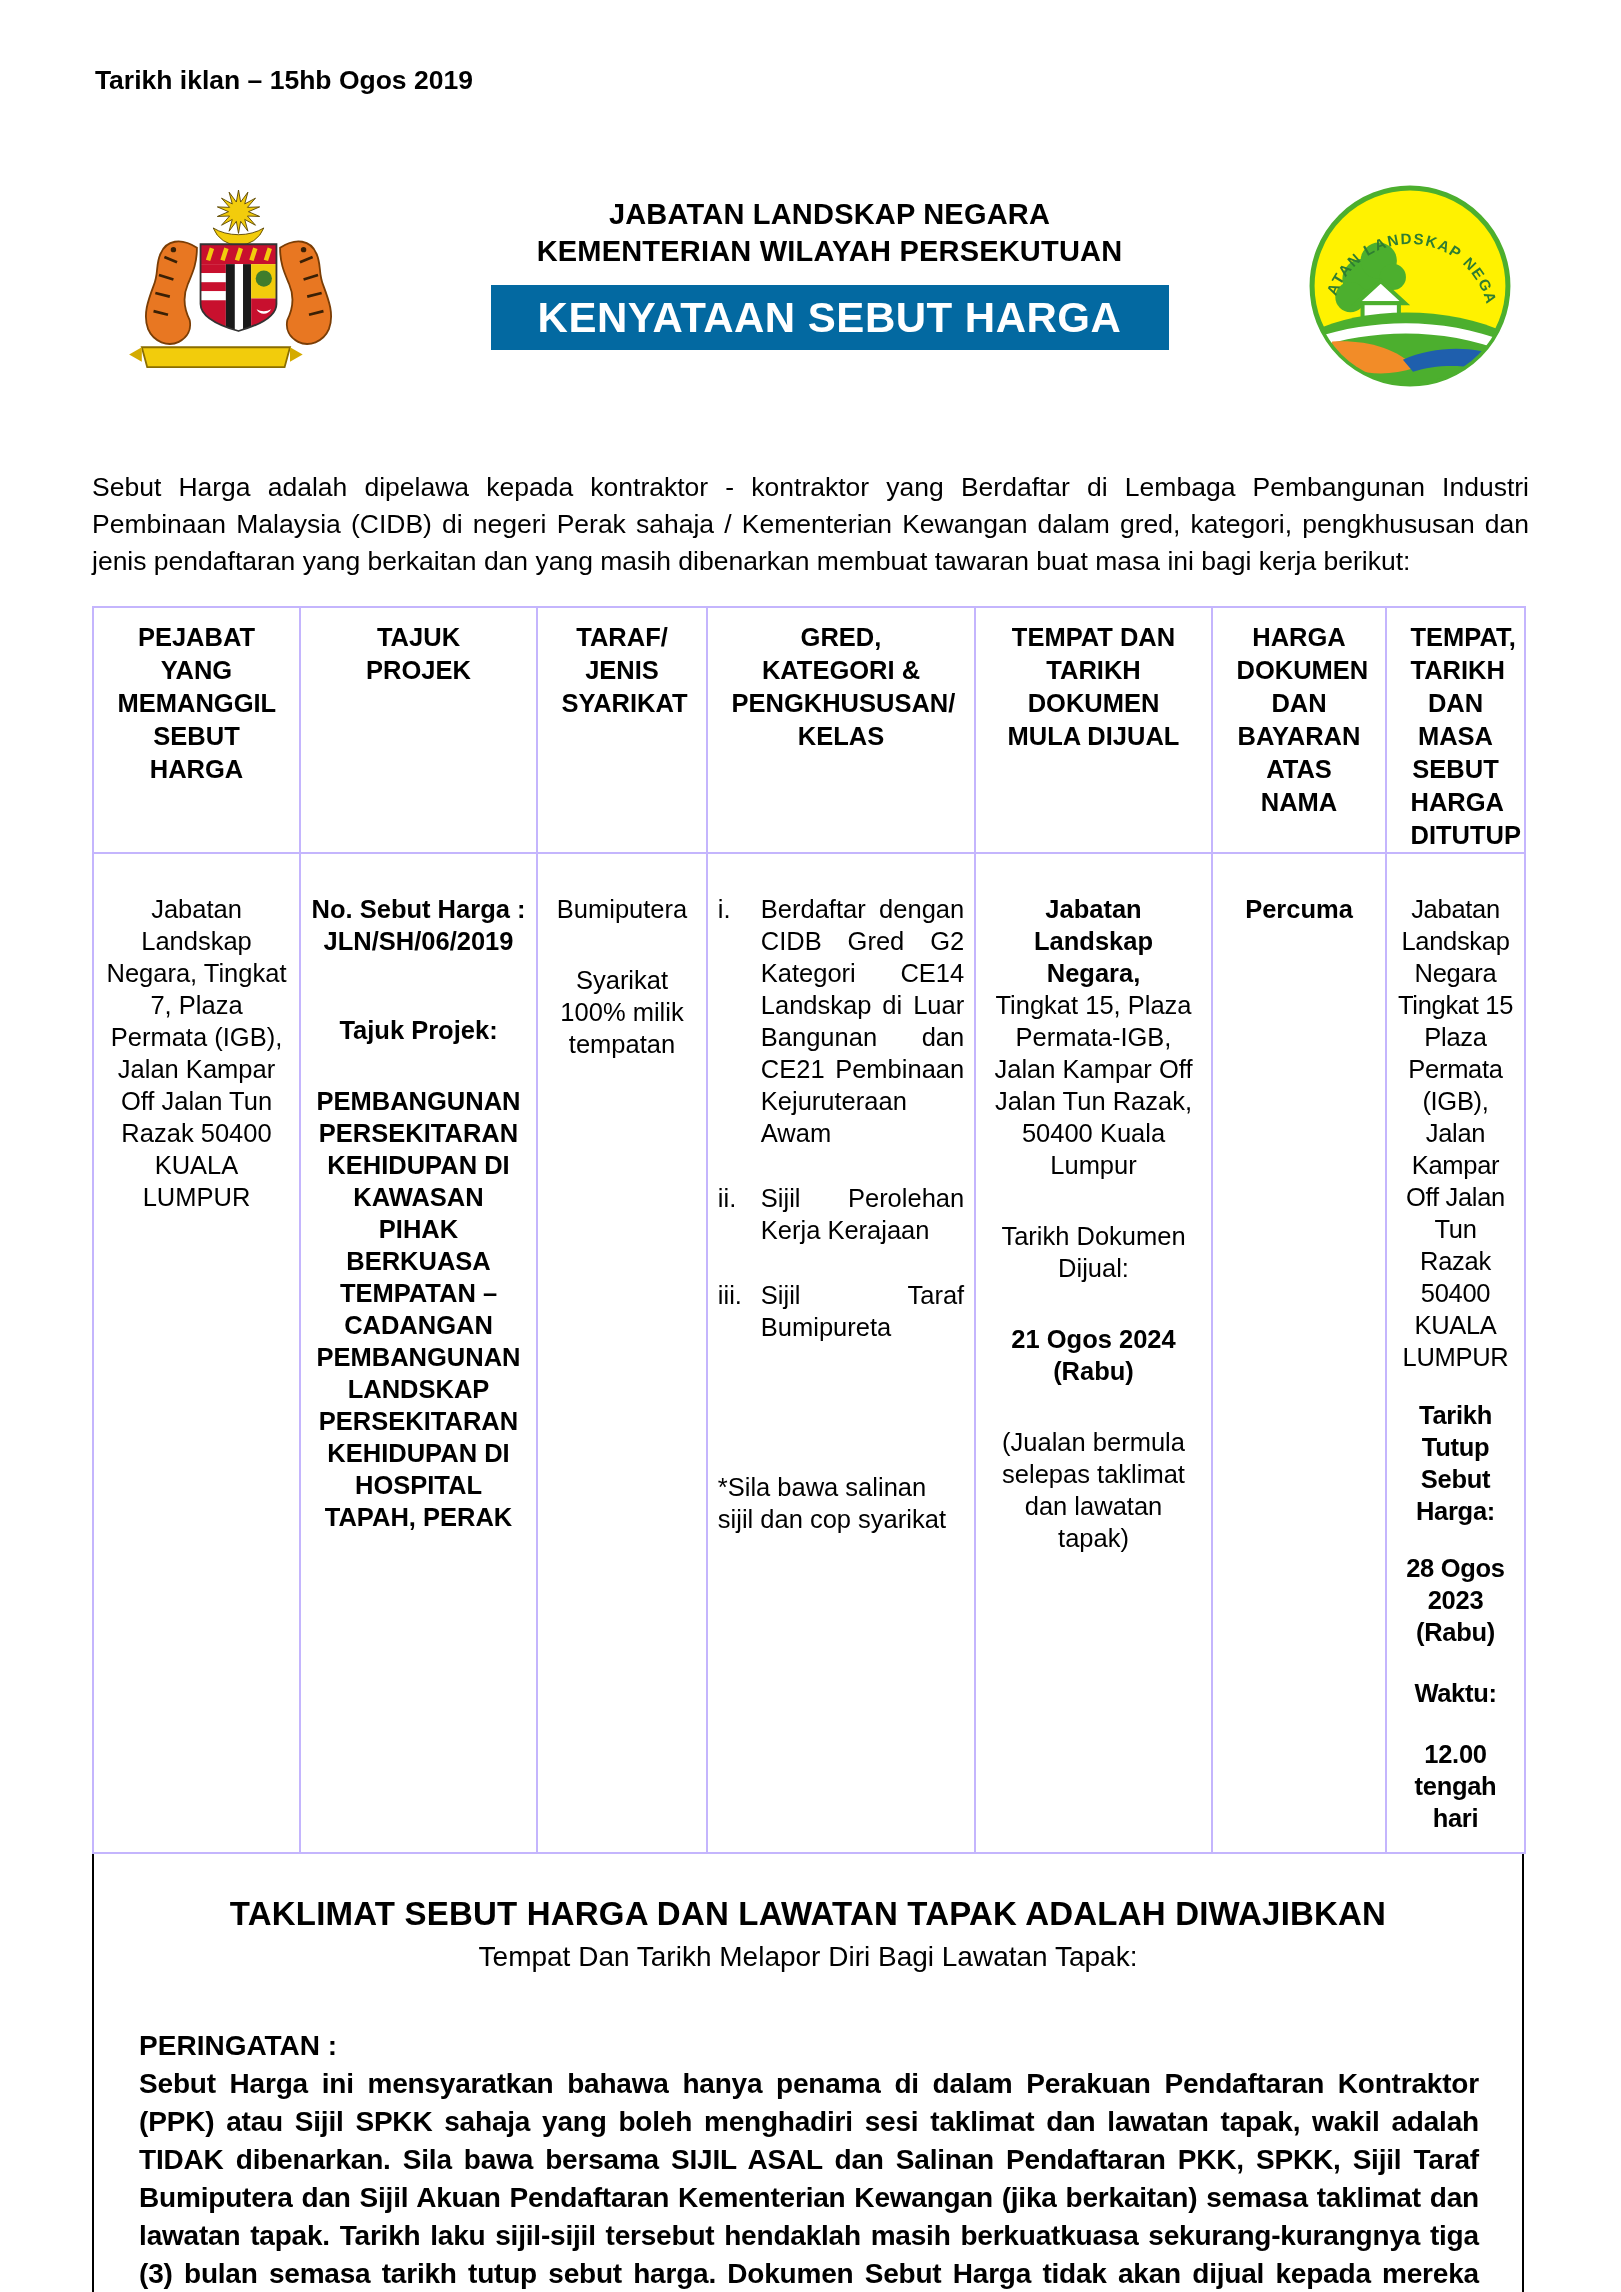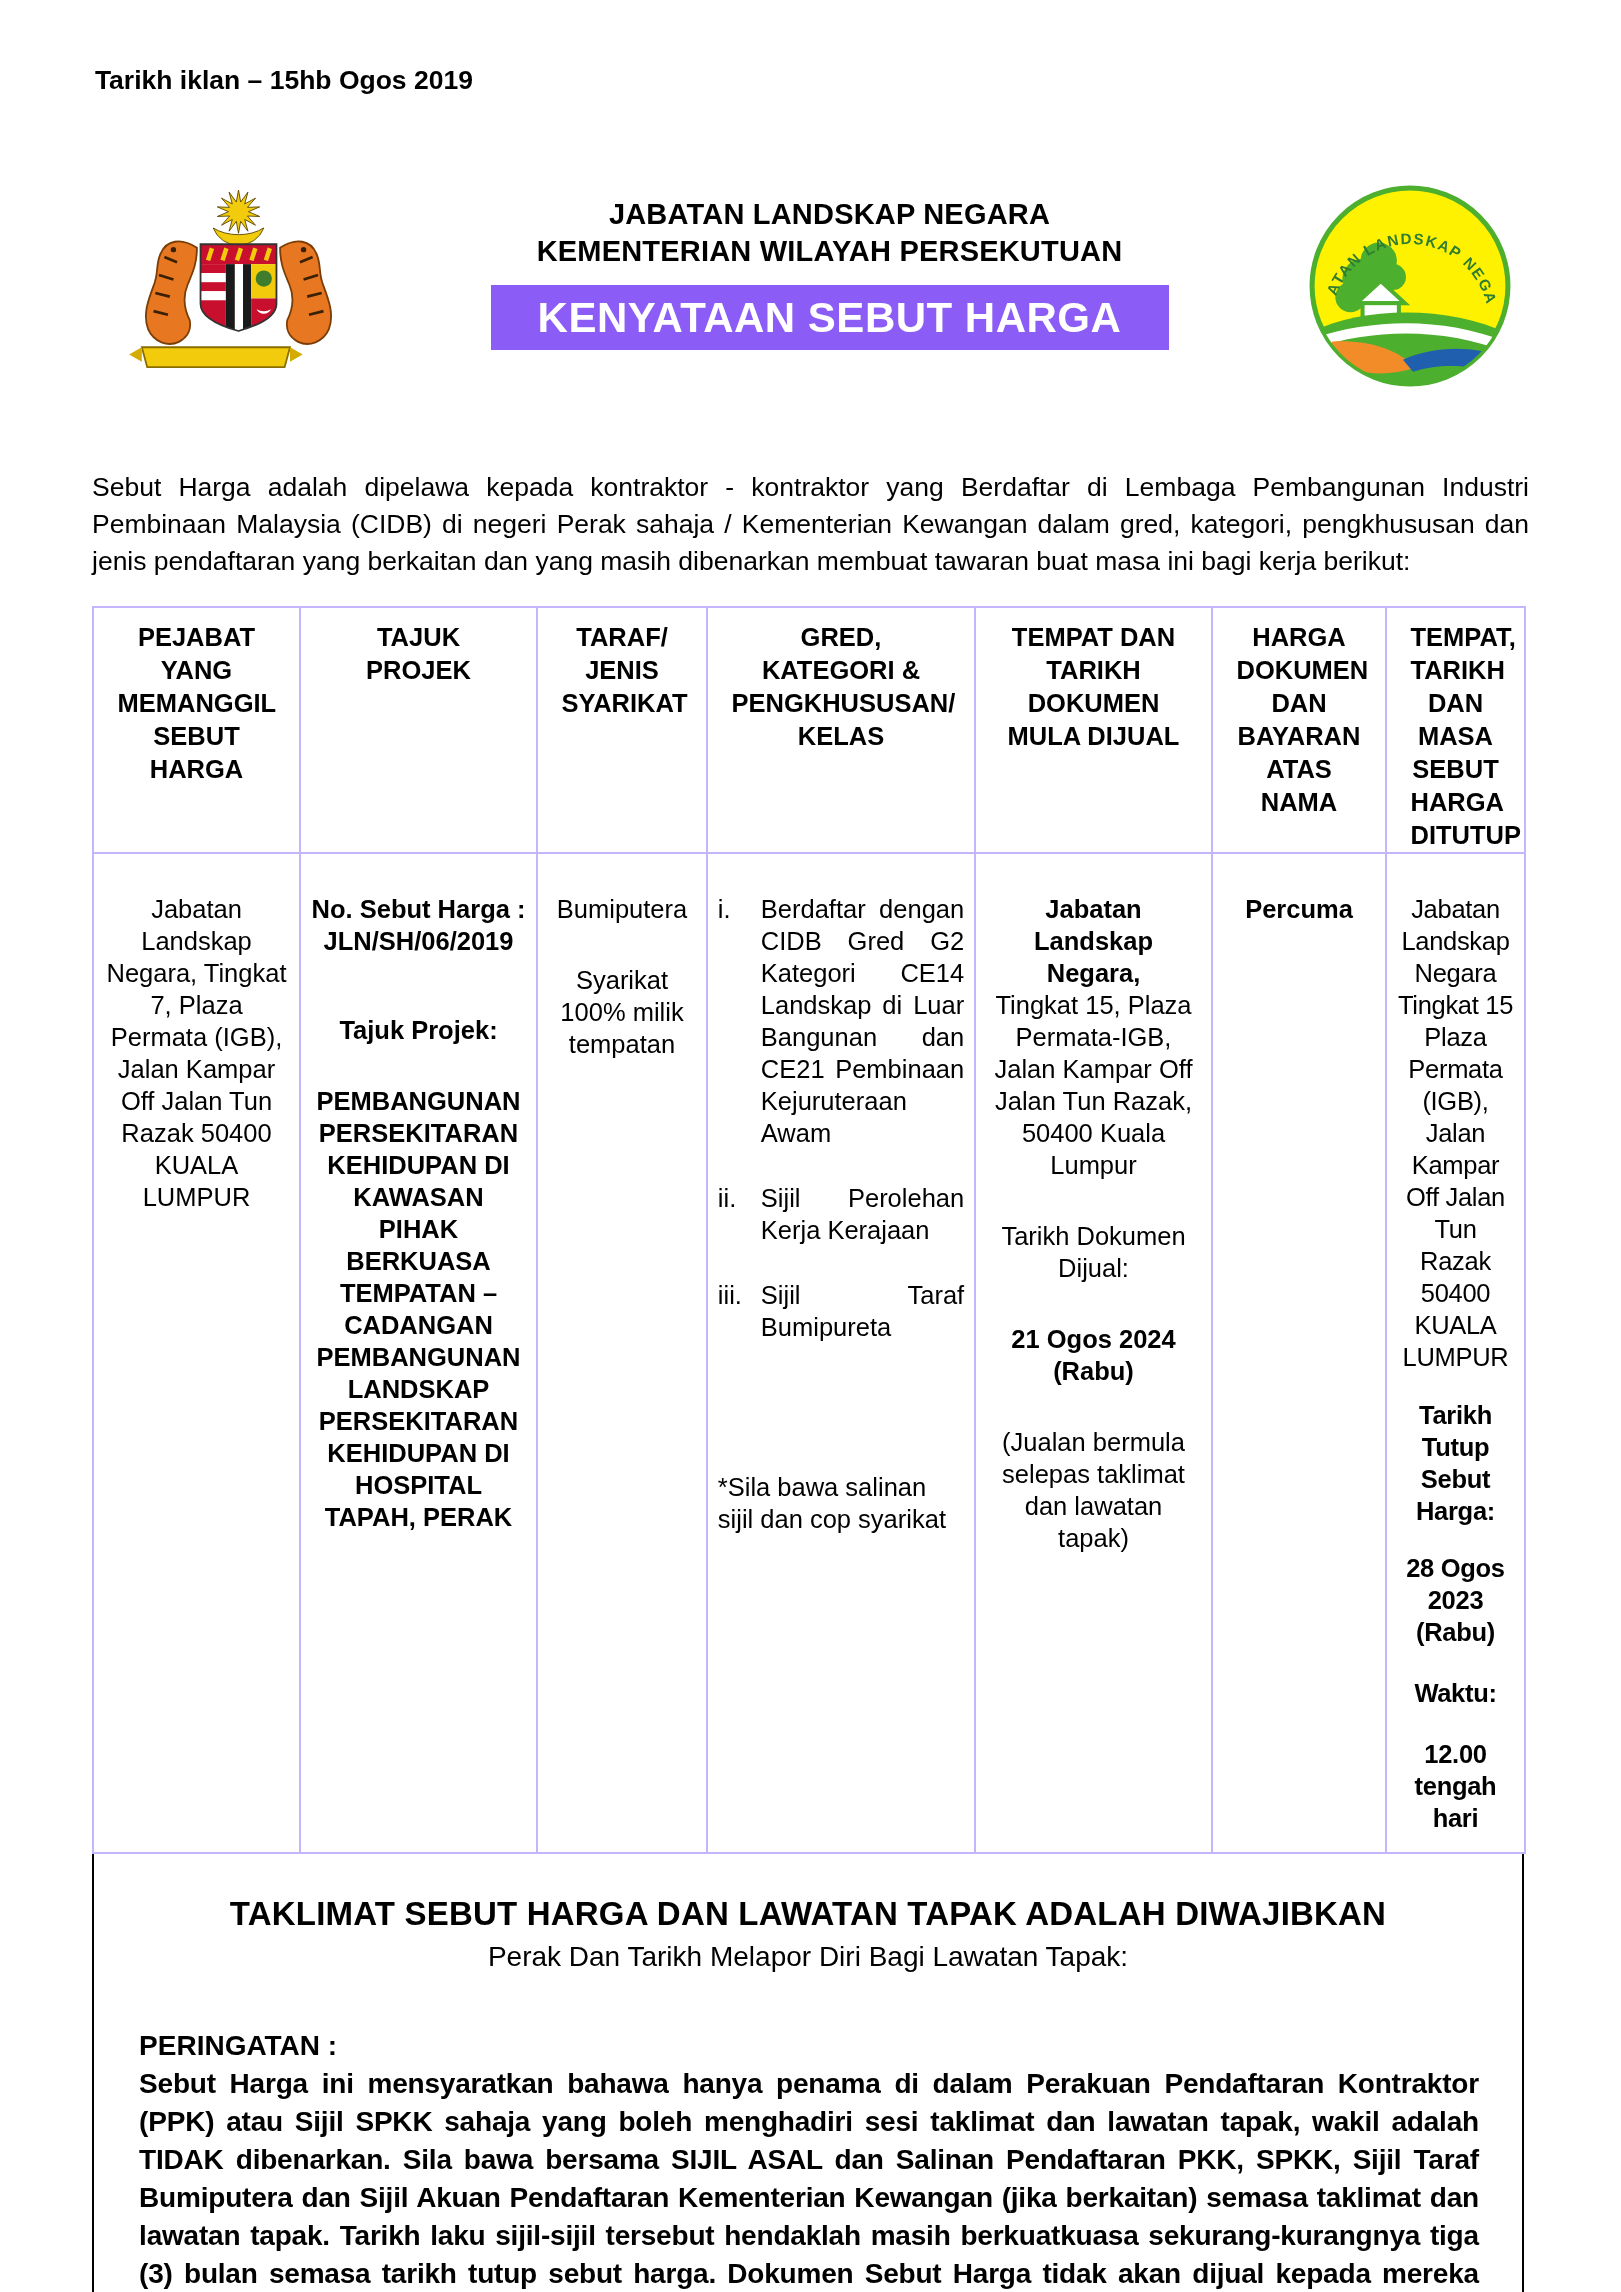--- a/index.html
+++ b/index.html
@@ -140,21 +140,21 @@
             <path d="M48,180 L212,180 L206,202 L54,202 Z" fill="#F2CC0C" stroke="#8a6d00" stroke-width="2" transform="translate(-25,0)"></path>
             <path d="M23,180 l-14,8 14,8 Z" fill="#d4ab00"></path>
             <path d="M187,180 l14,8 -14,8 Z" fill="#d4ab00"></path>
           </g>
         </svg>
       </div>
 
       <div class="head-center">
         <div class="agency">JABATAN LANDSKAP NEGARA</div>
         <div class="agency">KEMENTERIAN WILAYAH PERSEKUTUAN</div>
-        <div class="banner" style="background:#8b5cf6;">KENYATAAN SEBUT HARGA</div>
+        <div class="banner" style="background:#0369a1;">KENYATAAN SEBUT HARGA</div>
       </div>
 
       <div class="logo-wrap">
         
         <svg width="212" height="212" viewBox="0 0 210 210">
           <clipPath id="logoClip">
               <circle cx="105" cy="105" r="96"></circle>
             </clipPath>
           <circle cx="105" cy="105" r="97" fill="#FFF200" stroke="#4CAF2E" stroke-width="5"></circle>
           <g clip-path="url(#logoClip)">
@@ -255,20 +255,20 @@
           <div class="date">28 Ogos 2023 (Rabu)</div>
           <div class="wkt">Waktu:</div>
           <div class="time">12.00 tengah hari</div>
         </td>
       </tr>
     </tbody>
       </table>
 
     <div class="notice-box">
       <div class="notice-title">TAKLIMAT SEBUT HARGA DAN LAWATAN TAPAK ADALAH DIWAJIBKAN</div>
-      <div class="notice-sub">Perak Dan Tarikh Melapor Diri Bagi Lawatan Tapak:</div>
+      <div class="notice-sub">Tempat Dan Tarikh Melapor Diri Bagi Lawatan Tapak:</div>
       <div class="warning-label">PERINGATAN :</div>
       <div class="warning">Sebut Harga ini mensyaratkan bahawa hanya penama di dalam Perakuan Pendaftaran Kontraktor (PPK) atau Sijil SPKK sahaja yang boleh menghadiri sesi taklimat dan lawatan tapak, wakil adalah TIDAK dibenarkan. Sila bawa bersama SIJIL ASAL dan Salinan Pendaftaran PKK, SPKK, Sijil Taraf Bumiputera dan Sijil Akuan Pendaftaran Kementerian Kewangan (jika berkaitan) semasa taklimat dan lawatan tapak. Tarikh laku sijil-sijil tersebut hendaklah masih berkuatkuasa sekurang-kurangnya tiga (3) bulan semasa tarikh tutup sebut harga. Dokumen Sebut Harga tidak akan dijual kepada mereka yang gagal mengemukakan sijil-sijil tersebut dan tidak menghadiri taklimat / lawatan tapak yang telah ditetapkan.</div>
     </div>
 
   </div>
 </div>
 
 
 </body></html>

